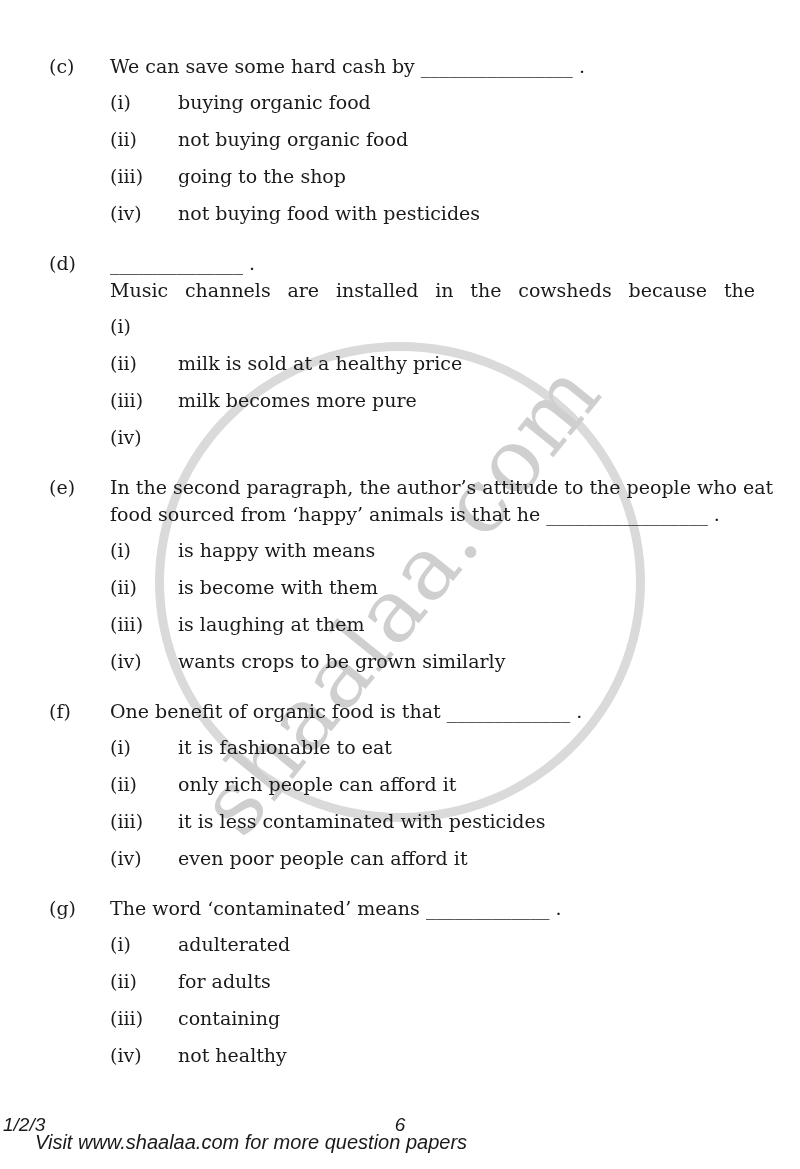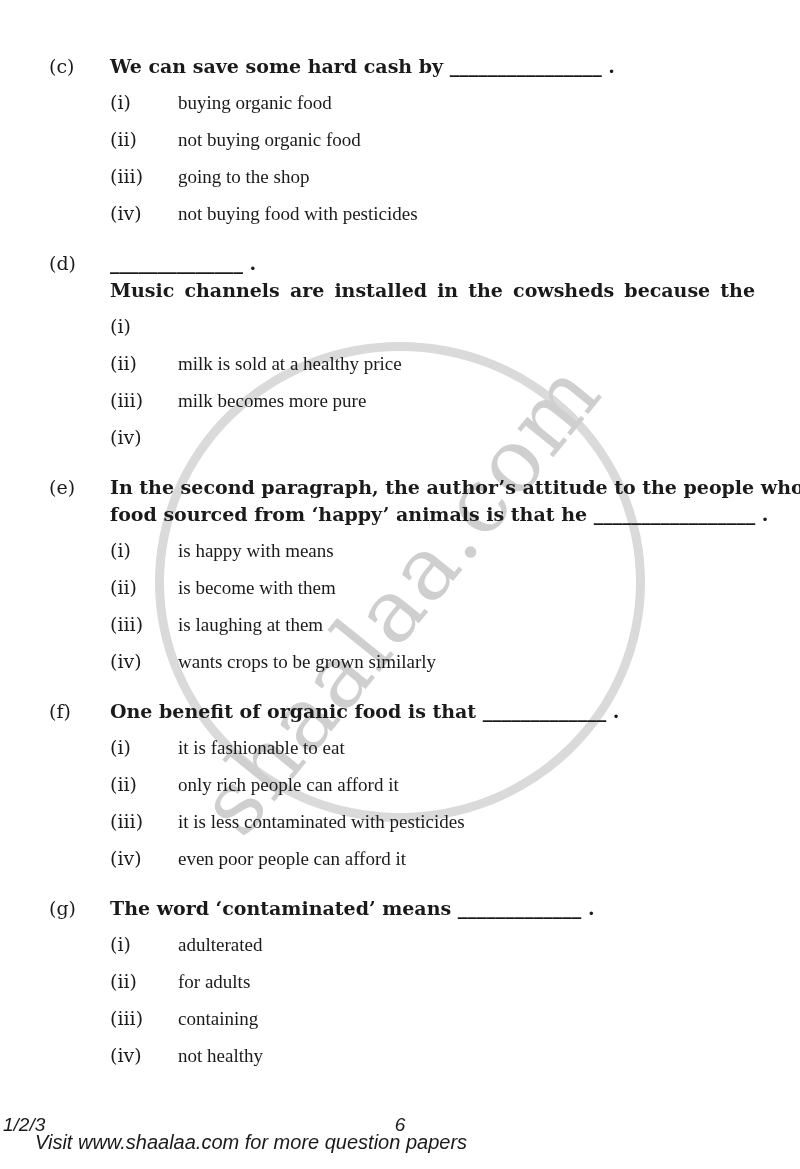--- a/index.html
+++ b/index.html
@@ -40,31 +40,31 @@
     width: 706px;
     z-index: 1;
     font-size: 19px;
   }
   .question {
     display: grid;
     grid-template-columns: 61px 645px;
     margin-bottom: 10px;
   }
   .q-label { line-height: 27px; }
-  .q-line { line-height: 27px; font-weight: bold; }
+  .q-line { line-height: 27px; }
   .q-line.nowrap { white-space: nowrap; }
   .q-line.justify-last { text-align: justify; text-align-last: justify; }
   .options { margin-top: 12px; }
   .opt {
     display: flex;
     line-height: 21px;
     margin-bottom: 16px;
   }
   .opt-marker { width: 68px; flex-shrink: 0; }
-  .opt-text { white-space: nowrap; font-family: Liberation Serif, serif; }
+  .opt-text { white-space: nowrap; }
 
   
   .footer { position: absolute; inset: 0; z-index: 2; font-family: "Liberation Sans", sans-serif; font-style: italic; }
   .paper-code { position: absolute; left: 3px; top: 1114px; font-size: 19px; }
   .page-number { position: absolute; left: 0; top: 1114px; width: 800px; text-align: center; font-size: 19px; }
   .tagline { position: absolute; left: 35px; top: 1131px; font-size: 20px; }
 </style>
 </head>
 <body>
 

